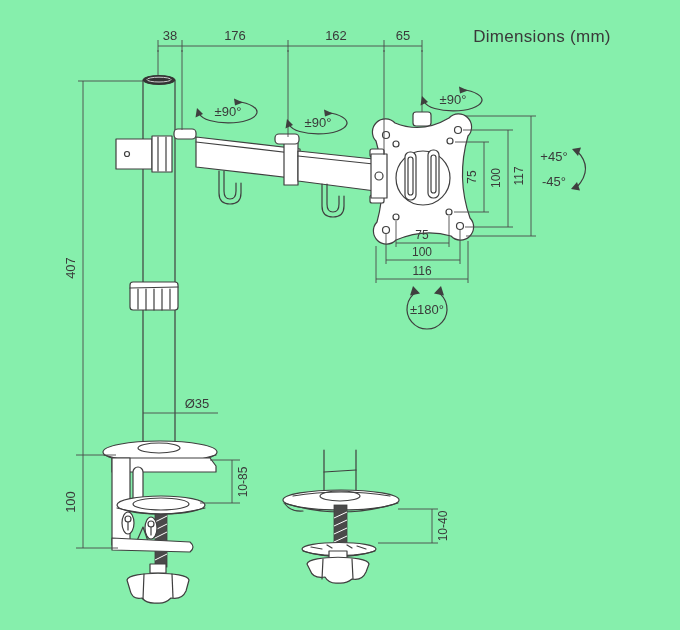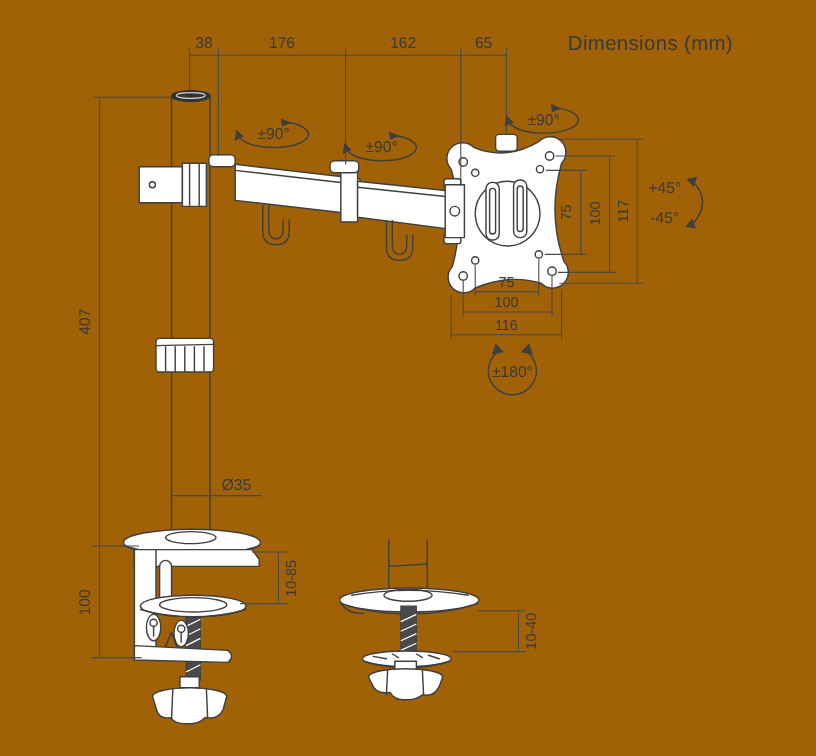--- a/index.html
+++ b/index.html
@@ -1,16 +1,16 @@
 <!DOCTYPE html>
 <html><head>
 <meta charset="utf-8">
 <style>
   html,body{margin:0;padding:0;background:#ffffff;}
-  .stage{width:680px;height:630px;position:relative;background:#a16207;overflow:hidden;}
+  .stage{width:680px;height:630px;position:relative;background:#86efac;overflow:hidden;}
   svg text{font-family:"Liberation Sans",sans-serif;fill:#3a3a3a;}
   .ink{stroke:#3f3f3f;stroke-width:1.2;fill:none;stroke-linecap:round;stroke-linejoin:round;}
   .inkf{stroke:#3f3f3f;stroke-width:1.2;fill:#ffffff;stroke-linejoin:round;}
   .dim{stroke:#4a4a4a;stroke-width:0.9;fill:none;stroke-linecap:butt;}
   .arrow{fill:#3f3f3f;stroke:none;}
   .dark{fill:#4a4a4a;stroke:#3f3f3f;stroke-width:0.8;}
   .hatch{stroke:#ffffff;stroke-width:1;fill:none;}
   .lbl{font-size:13px;}
   .lbl-s{font-size:12px;}
   .title{font-size:17px;letter-spacing:.3px;}

